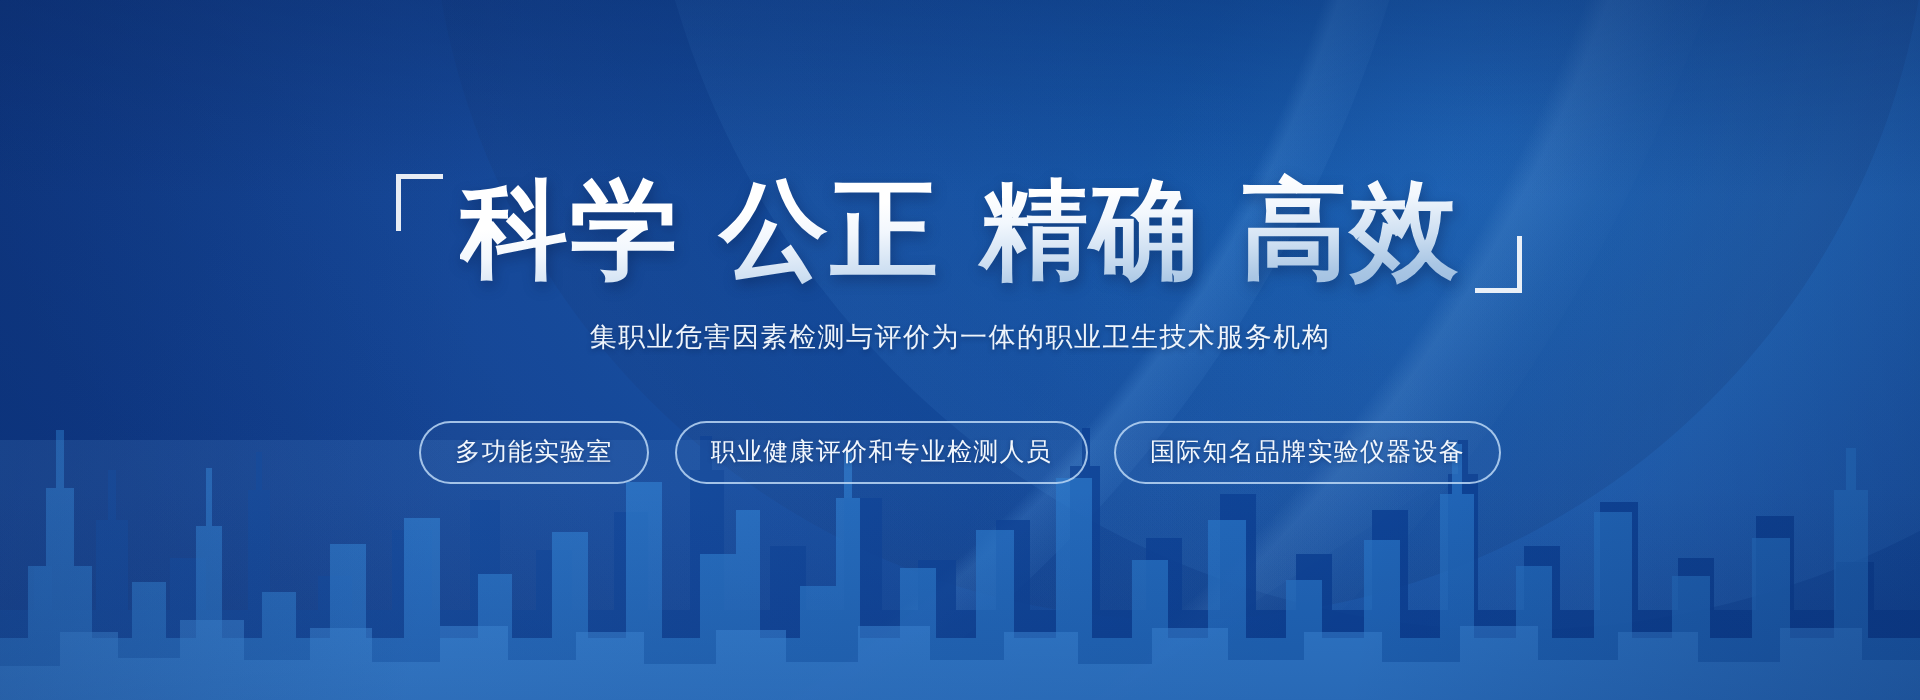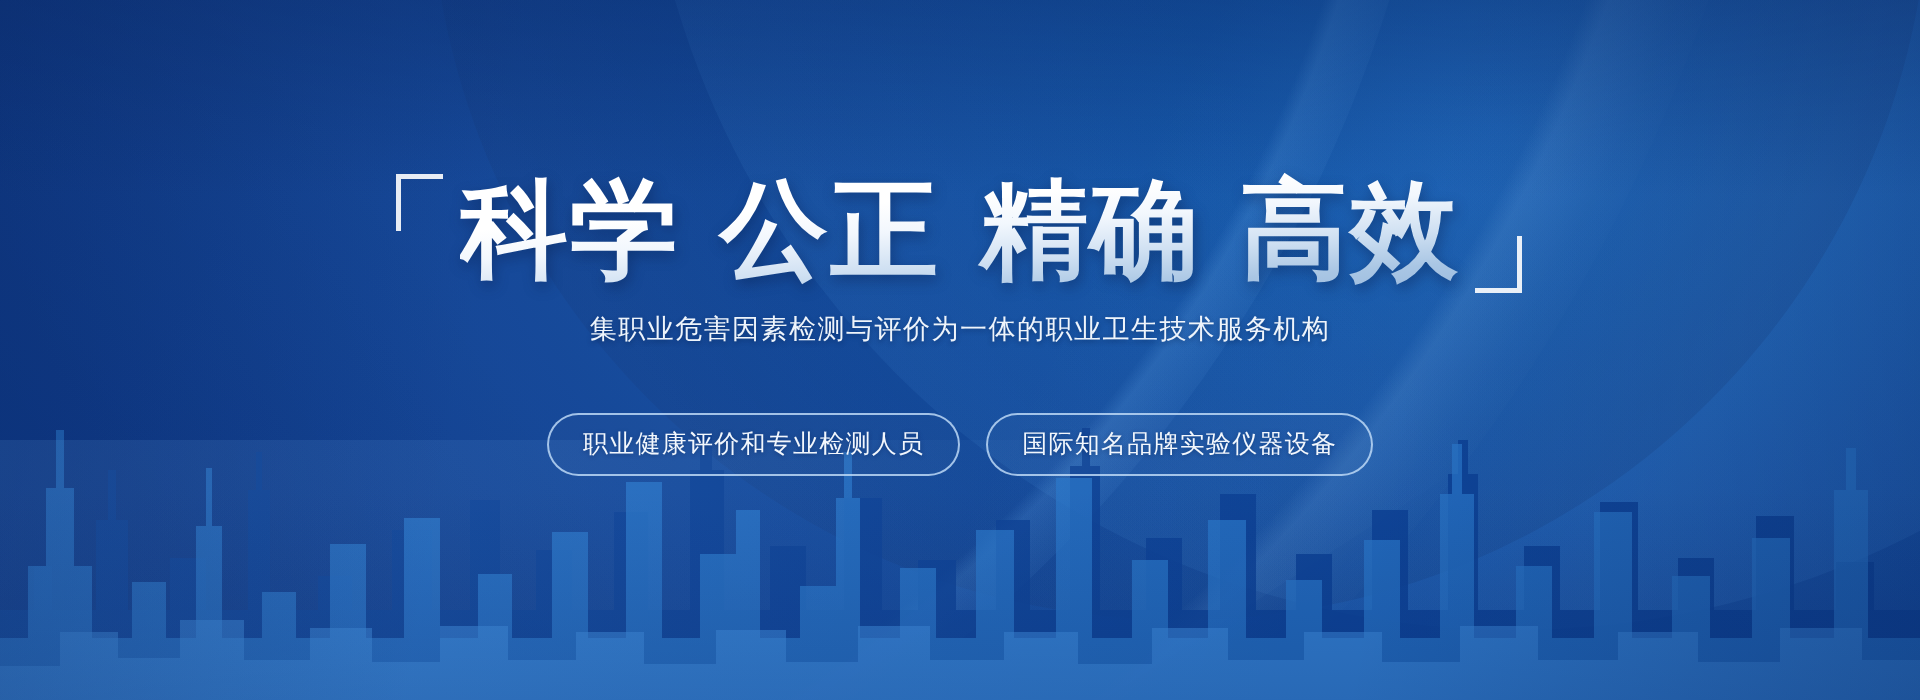--- a/index.html
+++ b/index.html
@@ -133,21 +133,21 @@
     white-space: pre;
     background: linear-gradient(176deg, #ffffff 0%, #ffffff 32%, #f2f7fd 48%, #cfe0f2 68%, #a9c6e4 86%, #9dbcdf 100%);
     -webkit-background-clip: text;
     background-clip: text;
     color: transparent;
     -webkit-text-fill-color: transparent;
     filter: drop-shadow(2px 5px 7px rgba(4,26,70,0.40));
     font-family: "DejaVu Sans", "Liberation Sans", sans-serif;
   }
   .subtitle {
-    margin-top: 22px;
+    margin-top: 30px;
     font-size: 27px;
     letter-spacing: 0.055em;
     color: #eef4fb;
     text-shadow: 0 2px 5px rgba(5,28,72,0.45);
     white-space: pre;
   }
   .pills {
     margin-top: 66px;
     display: flex;
     gap: 26px;
@@ -223,18 +223,19 @@
 
     <div class="headline-wrap">
       <span class="bracket bracket-l"></span>
       <div class="headline">科学 公正 精确 高效</div>
       <span class="bracket bracket-r"></span>
     </div>
 
     <div class="subtitle">集职业危害因素检测与评价为一体的职业卫生技术服务机构</div>
 
     <div class="pills">
+      <div class="pill">多功能实验室</div>
       <div class="pill">职业健康评价和专业检测人员</div>
       <div class="pill">国际知名品牌实验仪器设备</div>
     </div>
 
   </div>
 </div>
 
 </body></html>

